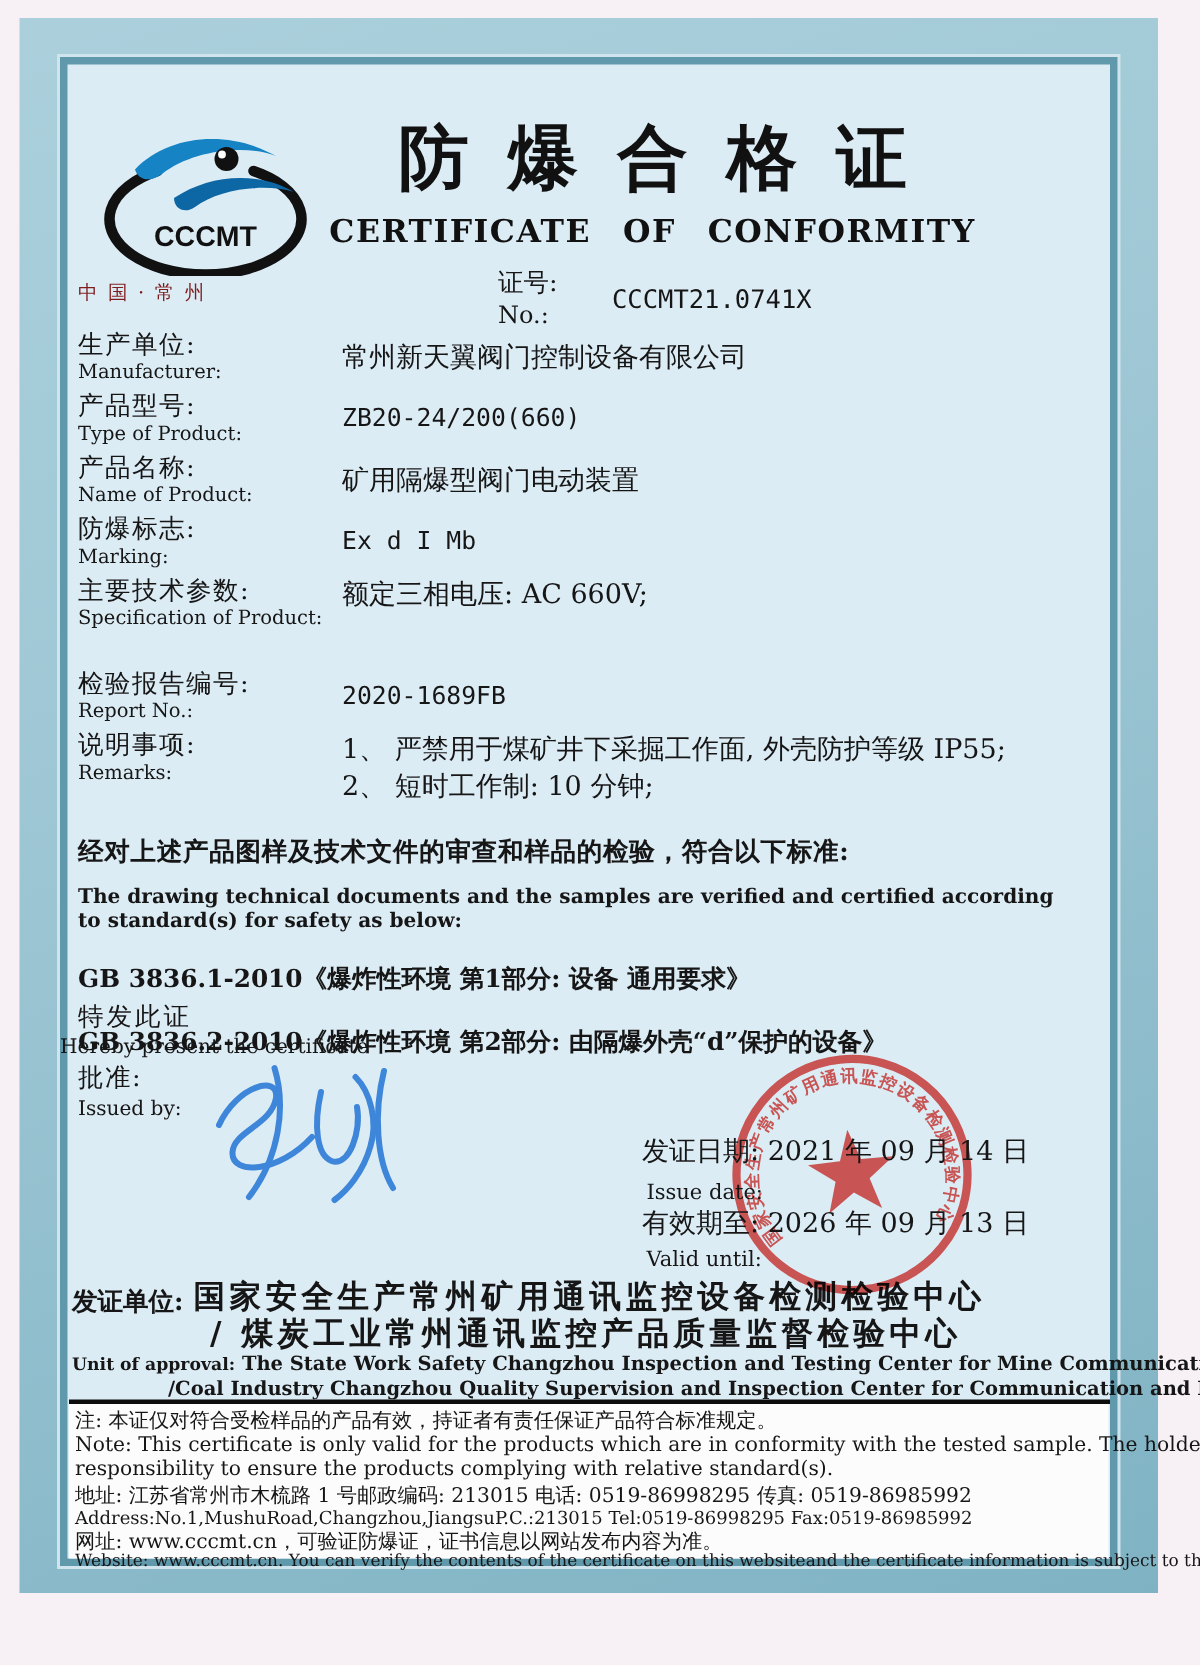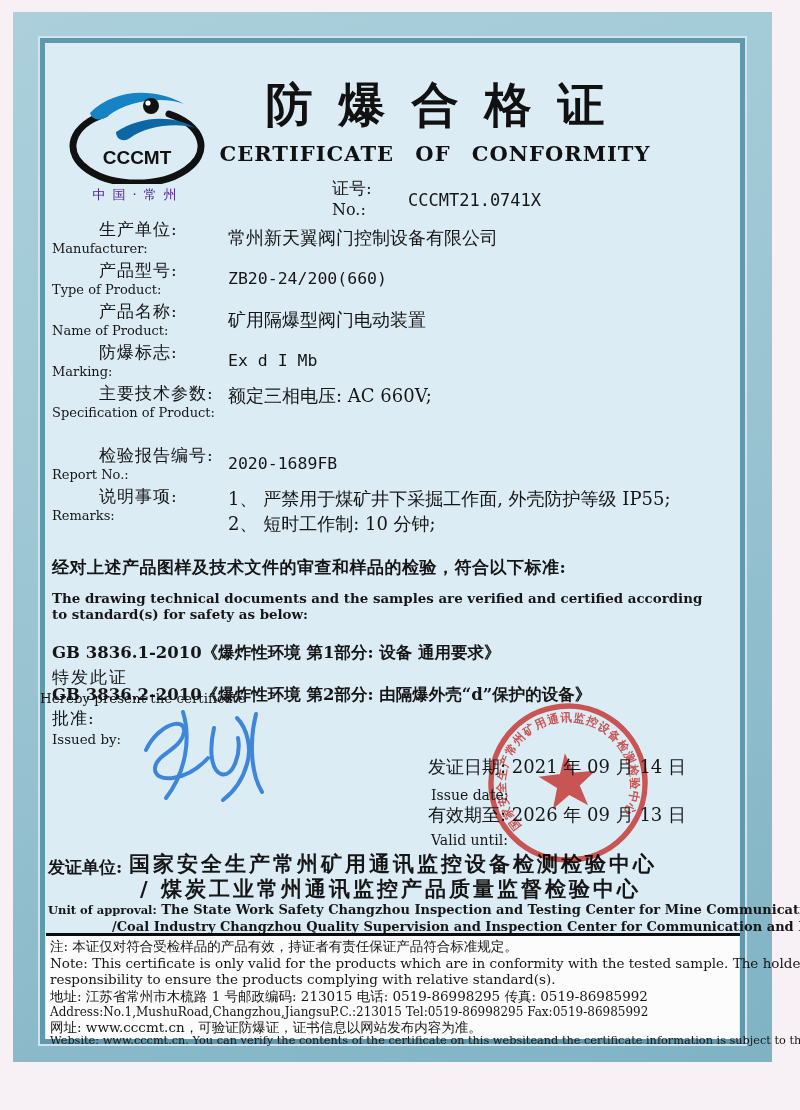--- a/index.html
+++ b/index.html
@@ -8,36 +8,36 @@
   .page { position:relative; width:800px; height:1110px; background:#f7f1f5; overflow:hidden; }
   .band { position:absolute; left:13px; top:12px; width:759px; height:1050px;
           background:linear-gradient(160deg,#abd0dc 0%,#9cc5d3 45%,#7fb3c4 100%); }
   .paper { position:absolute; left:40px; top:38px; width:705px; height:1006px;
            background:#dcecf5; border:5px solid #6099ac; box-shadow:0 0 0 2px #cfe4ec; }
   .abs { position:absolute; }
 
   
   .logo { left:52px; top:80px; width:172px; height:122px; }
   .logo svg { width:170px; height:104px; display:block; }
-  .logo-caption { text-align:center; font-size:13px; letter-spacing:7px; color:#4c1d95; margin-top:2px; }
+  .logo-caption { text-align:left; font-size:13px; letter-spacing:7px; color:#7f1d1d; margin-top:2px; }
 
   
   .title-cn { left:215px; top:74px; width:440px; text-align:center; font-size:47px; font-weight:600;
               letter-spacing:26px; text-indent:26px; color:#111; }
   .title-en { left:215px; top:141px; width:440px; text-align:center; font-size:21px; font-weight:600;
               letter-spacing:1px; word-spacing:13px; color:#111; }
   .certno { left:330px; top:177px; width:320px; height:46px; }
   .certno-cn { position:absolute; left:2px; top:0; font-size:17px; }
   .certno-en { position:absolute; left:2px; top:23px; font-size:16px; }
   .certno-val { position:absolute; left:78px; top:13px; font-size:17px;
                 font-family:"DejaVu Sans Mono","Liberation Mono",monospace; }
 
   
   .frow { position:absolute; left:52px; width:690px; height:40px; }
-  .flabel-cn { position:absolute; left:0; top:0; font-size:17px; letter-spacing:1px;margin-left:47px; }
+  .flabel-cn { position:absolute; left:0; top:0; font-size:17px; letter-spacing:1px; }
   .flabel-en { position:absolute; left:0; top:23px; font-size:13px; }
   .fvalue { position:absolute; left:176px; top:8px; font-size:18px; }
   .fvalue.mono { font-family:"DejaVu Sans Mono","Liberation Mono",monospace; font-size:16.5px; top:10px; }
   .fvalue.near-top { top:2px; }
   .fline2 { position:absolute; left:176px; top:27px; font-size:18px; }
 
   
   .standards { left:52px; top:556px; width:665px;font-weight:bold; }
   .std-cn { font-size:17px; letter-spacing:0.5px; }
   .std-en { font-size:13.4px; margin-top:11px; }

